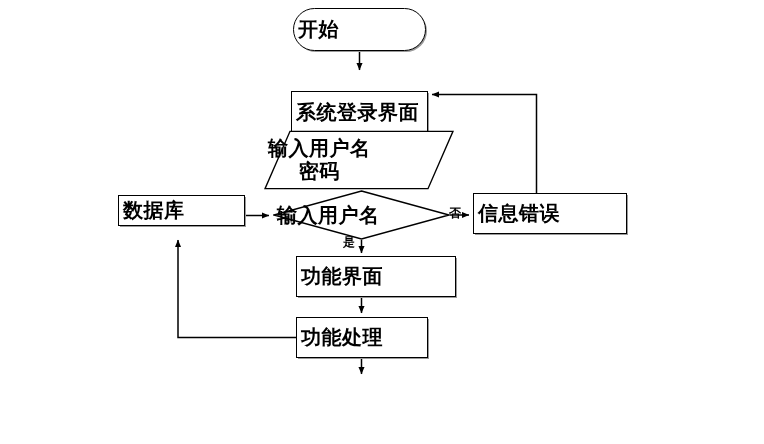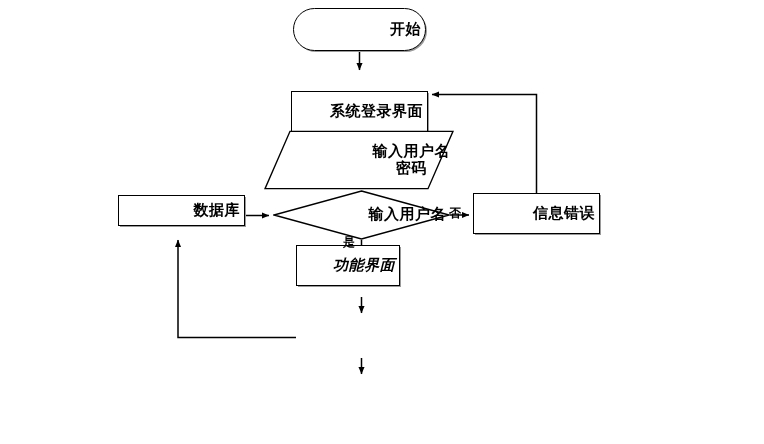--- a/index.html
+++ b/index.html
@@ -22,25 +22,25 @@
     left: 0;
     top: 0;
     width: 764px;
     height: 444px;
   }
   .node {
     position: absolute;
     box-sizing: border-box;
     display: flex;
     align-items: center;
-    justify-content: flex-end;
+    justify-content: flex-start;
     text-align: center;
     color: #000000;
     font-weight: bold;
-    font-size: 15px;
+    font-size: 20px;
     line-height: 1.15;
     letter-spacing: 0.5px;
     background: #ffffff;
     z-index: 2;
   }
   .node.rect {
     border: 1.3px solid #000000;
     box-shadow: 1.5px 1.5px 0 -0.5px #9a9a9a;
   }
   .node.terminator {
@@ -135,26 +135,29 @@
     <svg class="dec-shape" viewBox="0 0 177 50" preserveAspectRatio="none">
       <polygon points="88.5,1 176,25 88.5,49 1,25" fill="#ffffff" stroke="#000000" stroke-width="1.4" vector-effect="non-scaling-stroke"></polygon>
     </svg>
     <span class="label">输入用户名</span>
   </div>
 
   <div class="node rect" style="left:118px; top:195px; width:127px; height:31px;">
     <span class="label">数据库</span>
   </div>
 
-  <div class="node rect" style="left:473px; top:193px; width:127px; height:41px;">
+  <div class="node rect" style="left:473px; top:193px; width:154px; height:41px;">
     <span class="label">信息错误</span>
   </div>
 
-  <div class="node rect" style="left:296px; top:245px; width:104px; height:41px;font-style:italic;">
+  <div class="node rect" style="left:296px; top:256px; width:160px; height:41px;">
     <span class="label">功能界面</span>
   </div>
 
+  <div class="node rect" style="left:296px; top:317px; width:132px; height:41px;">
+    <span class="label">功能处理</span>
+  </div>
 
 
   <div class="edge-label" style="left:449px; top:207px;">否</div>
   <div class="edge-label" style="left:343px; top:236px;">是</div>
 
 </div>
 
 </body></html>

